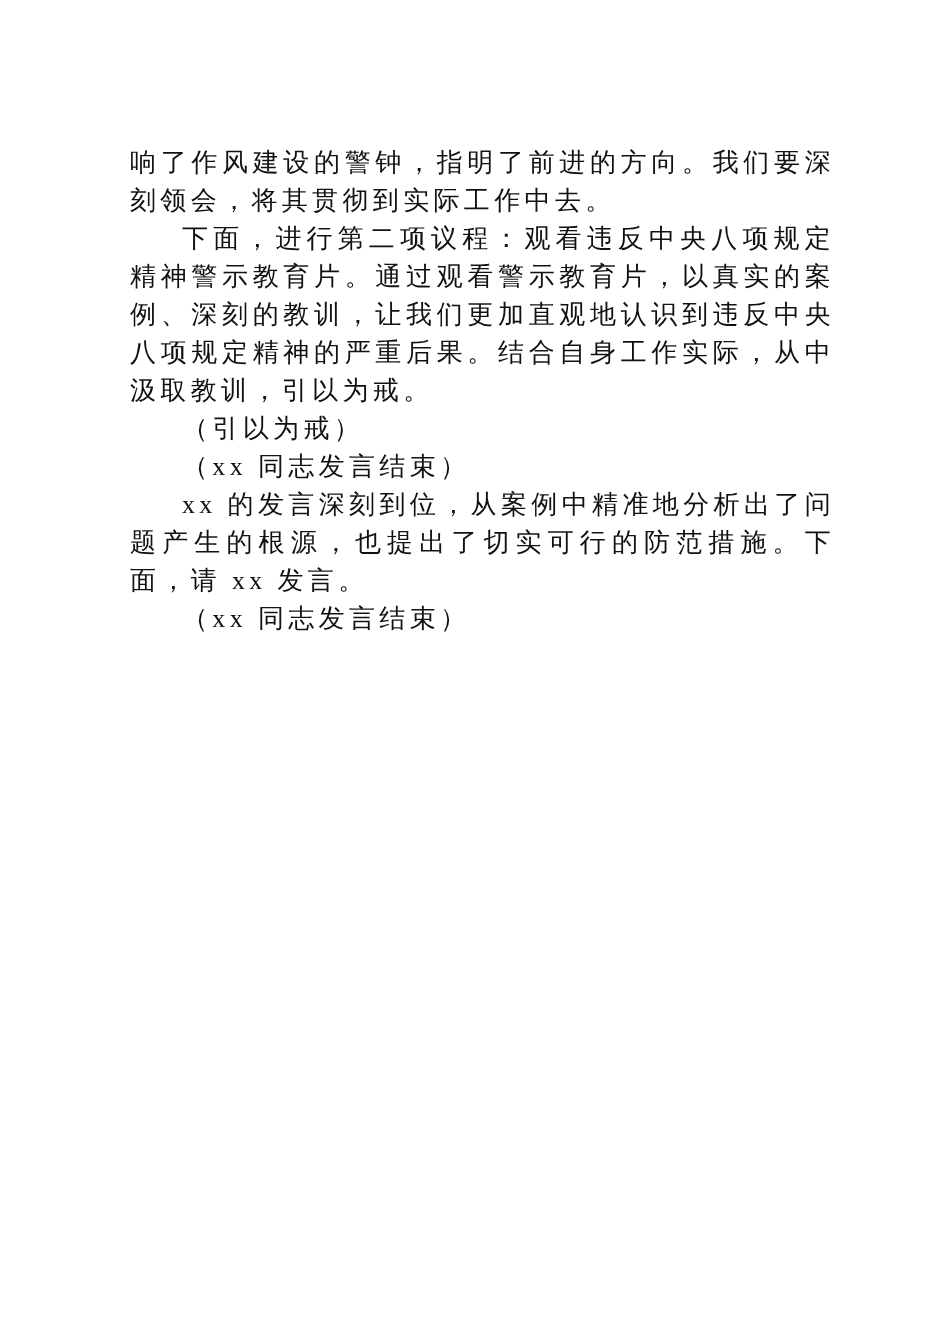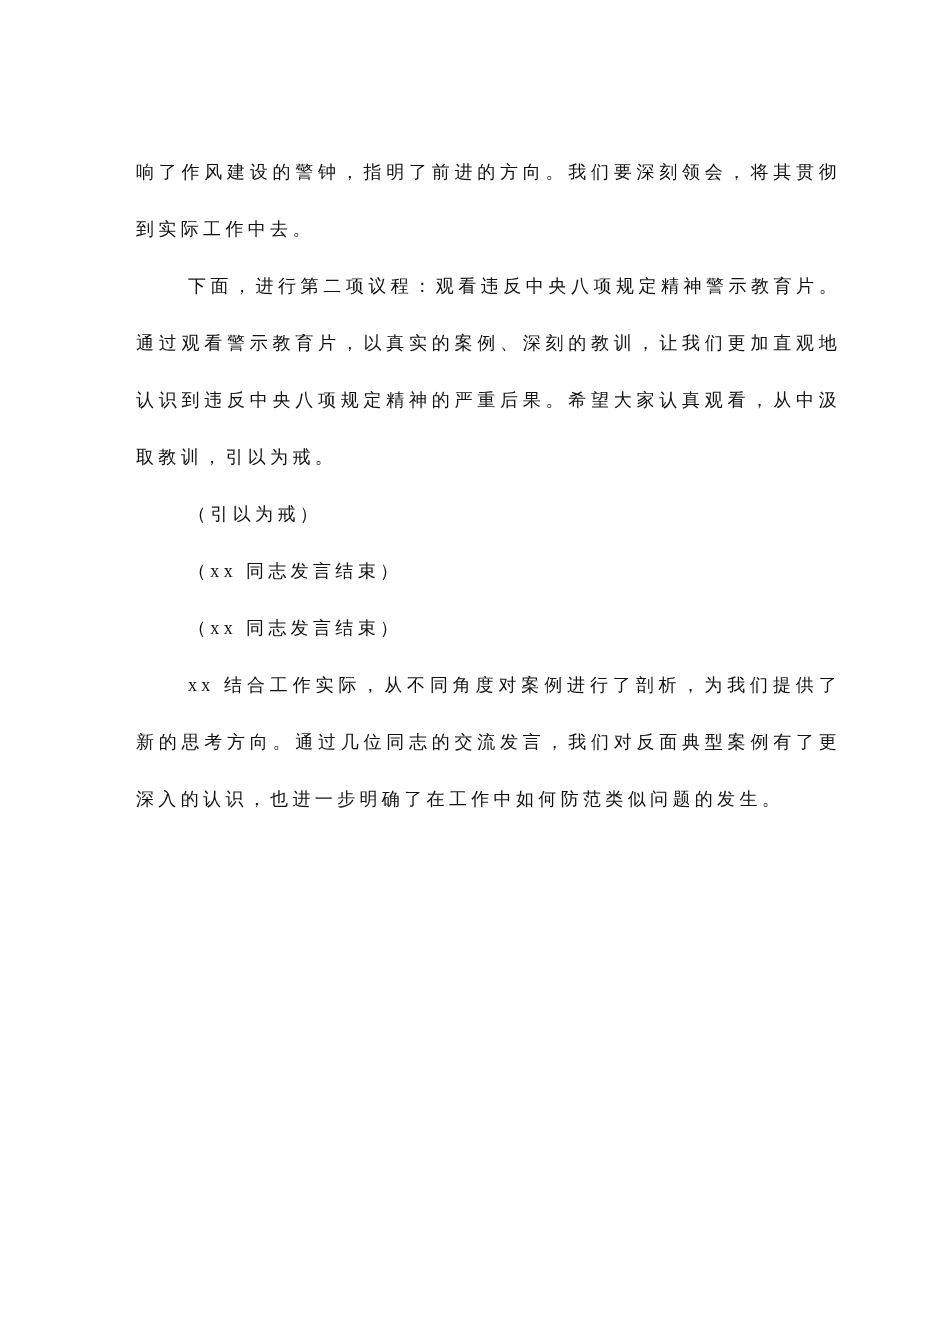--- a/index.html
+++ b/index.html
@@ -8,45 +8,45 @@
       background: #ffffff;
     }
     body {
       width: 950px;
       height: 1344px;
       position: relative;
       overflow: hidden;
     }
     .page {
       position: absolute;
-      left: 136px;
+      left: 130px;
       top: 144px;
       width: 705px;
       color: #111111;
       font-family: "Liberation Serif", "DejaVu Serif", serif;
-      font-size: 18px;
-      line-height: 57px;
+      font-size: 26px;
+      line-height: 38px;
       letter-spacing: 4.35px;
     }
     .para {
       margin: 0;
       padding: 0;
       text-align: justify;
       text-justify: inter-character;
     }
     .para.indent {
       text-indent: 52px;
     }
     .para.noindent {
       text-indent: 0;
     }
   </style>
 </head>
 <body>
 
 <div class="page">
   <p class="para noindent">响了作风建设的警钟，指明了前进的方向。我们要深刻领会，将其贯彻到实际工作中去。</p>
-  <p class="para indent">下面，进行第二项议程：观看违反中央八项规定精神警示教育片。通过观看警示教育片，以真实的案例、深刻的教训，让我们更加直观地认识到违反中央八项规定精神的严重后果。希望大家认真观看，从中汲取教训，引以为戒。</p>
+  <p class="para indent">下面，进行第二项议程：观看违反中央八项规定精神警示教育片。通过观看警示教育片，以真实的案例、深刻的教训，让我们更加直观地认识到违反中央八项规定精神的严重后果。结合自身工作实际，从中汲取教训，引以为戒。</p>
   <p class="para indent">（引以为戒）</p>
   <p class="para indent">（xx 同志发言结束）</p>
+  <p class="para indent">xx 的发言深刻到位，从案例中精准地分析出了问题产生的根源，也提出了切实可行的防范措施。下面，请 xx 发言。</p>
   <p class="para indent">（xx 同志发言结束）</p>
-  <p class="para indent">xx 结合工作实际，从不同角度对案例进行了剖析，为我们提供了新的思考方向。通过几位同志的交流发言，我们对反面典型案例有了更深入的认识，也进一步明确了在工作中如何防范类似问题的发生。</p>
 </div>
 
 </body></html>

